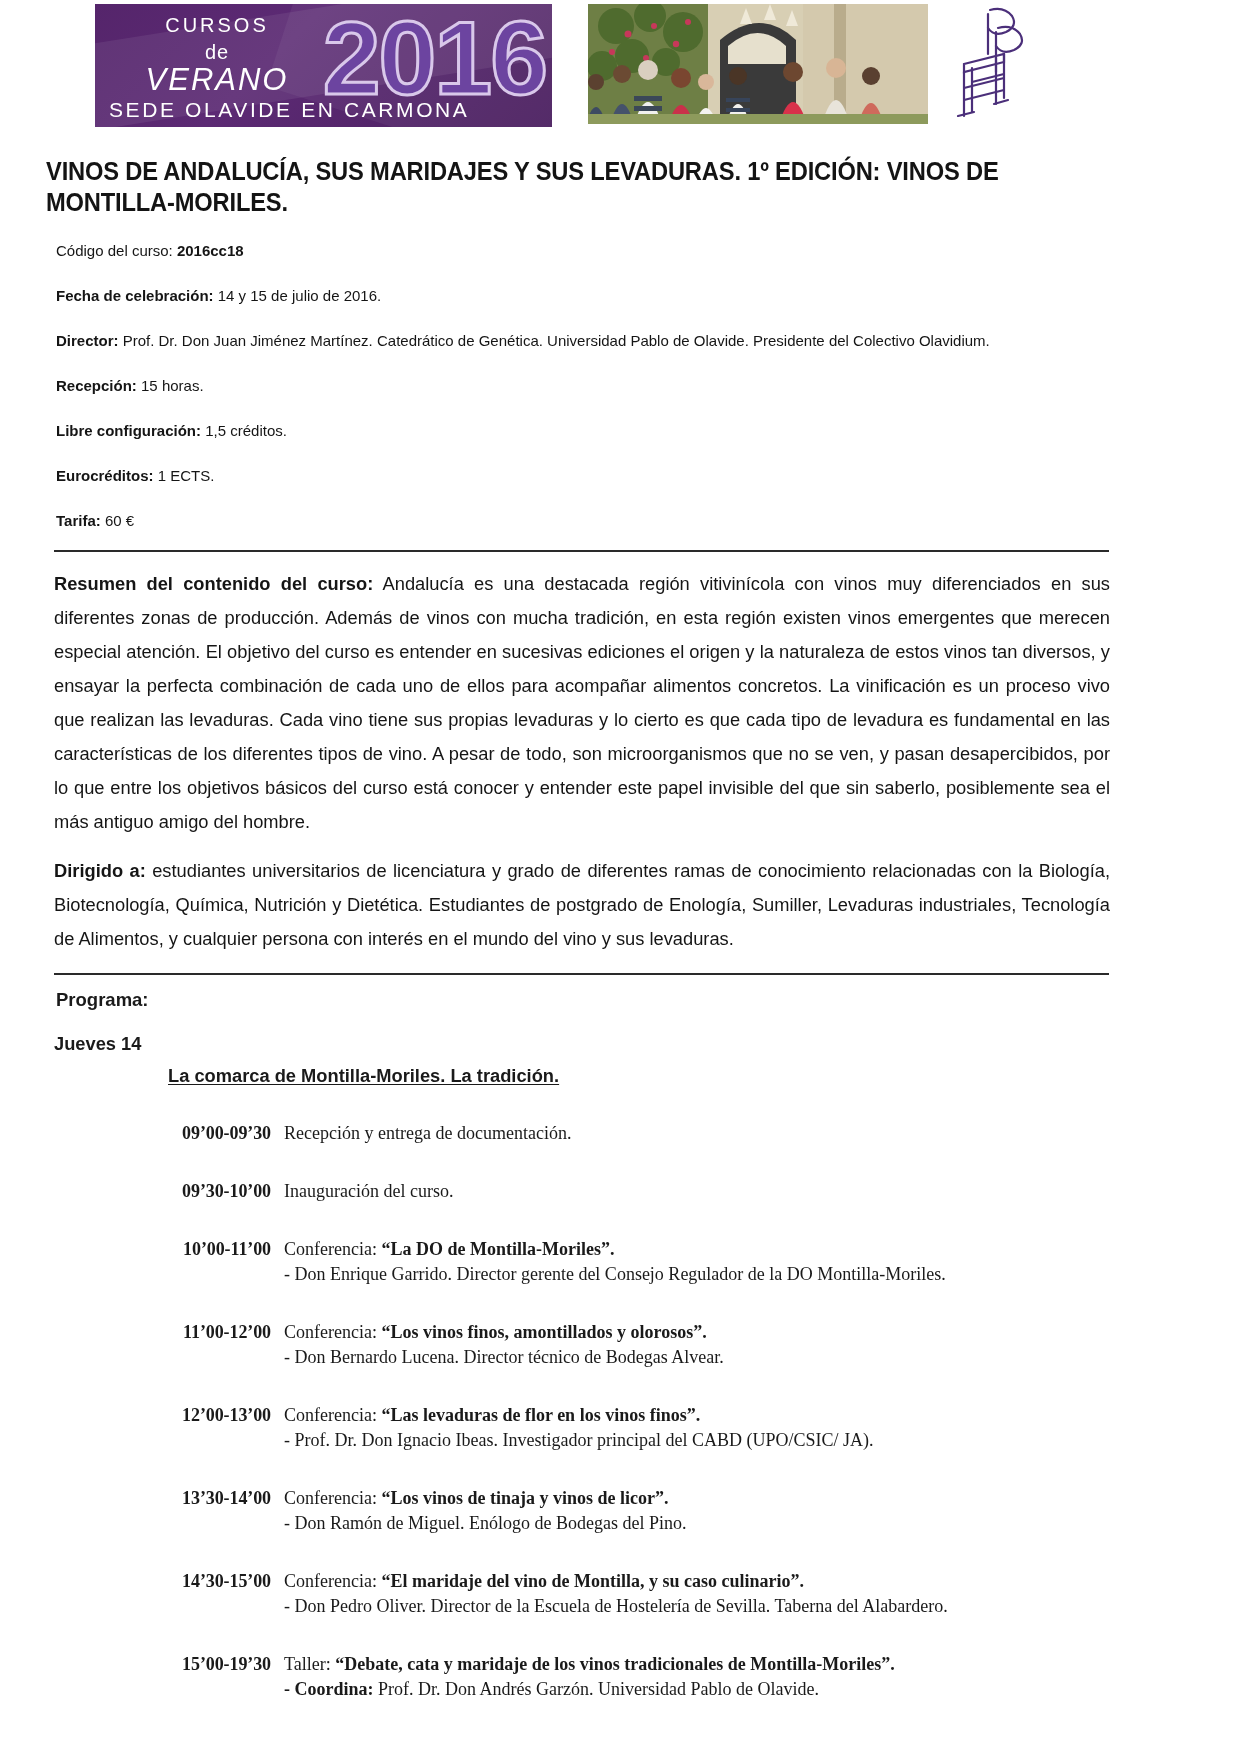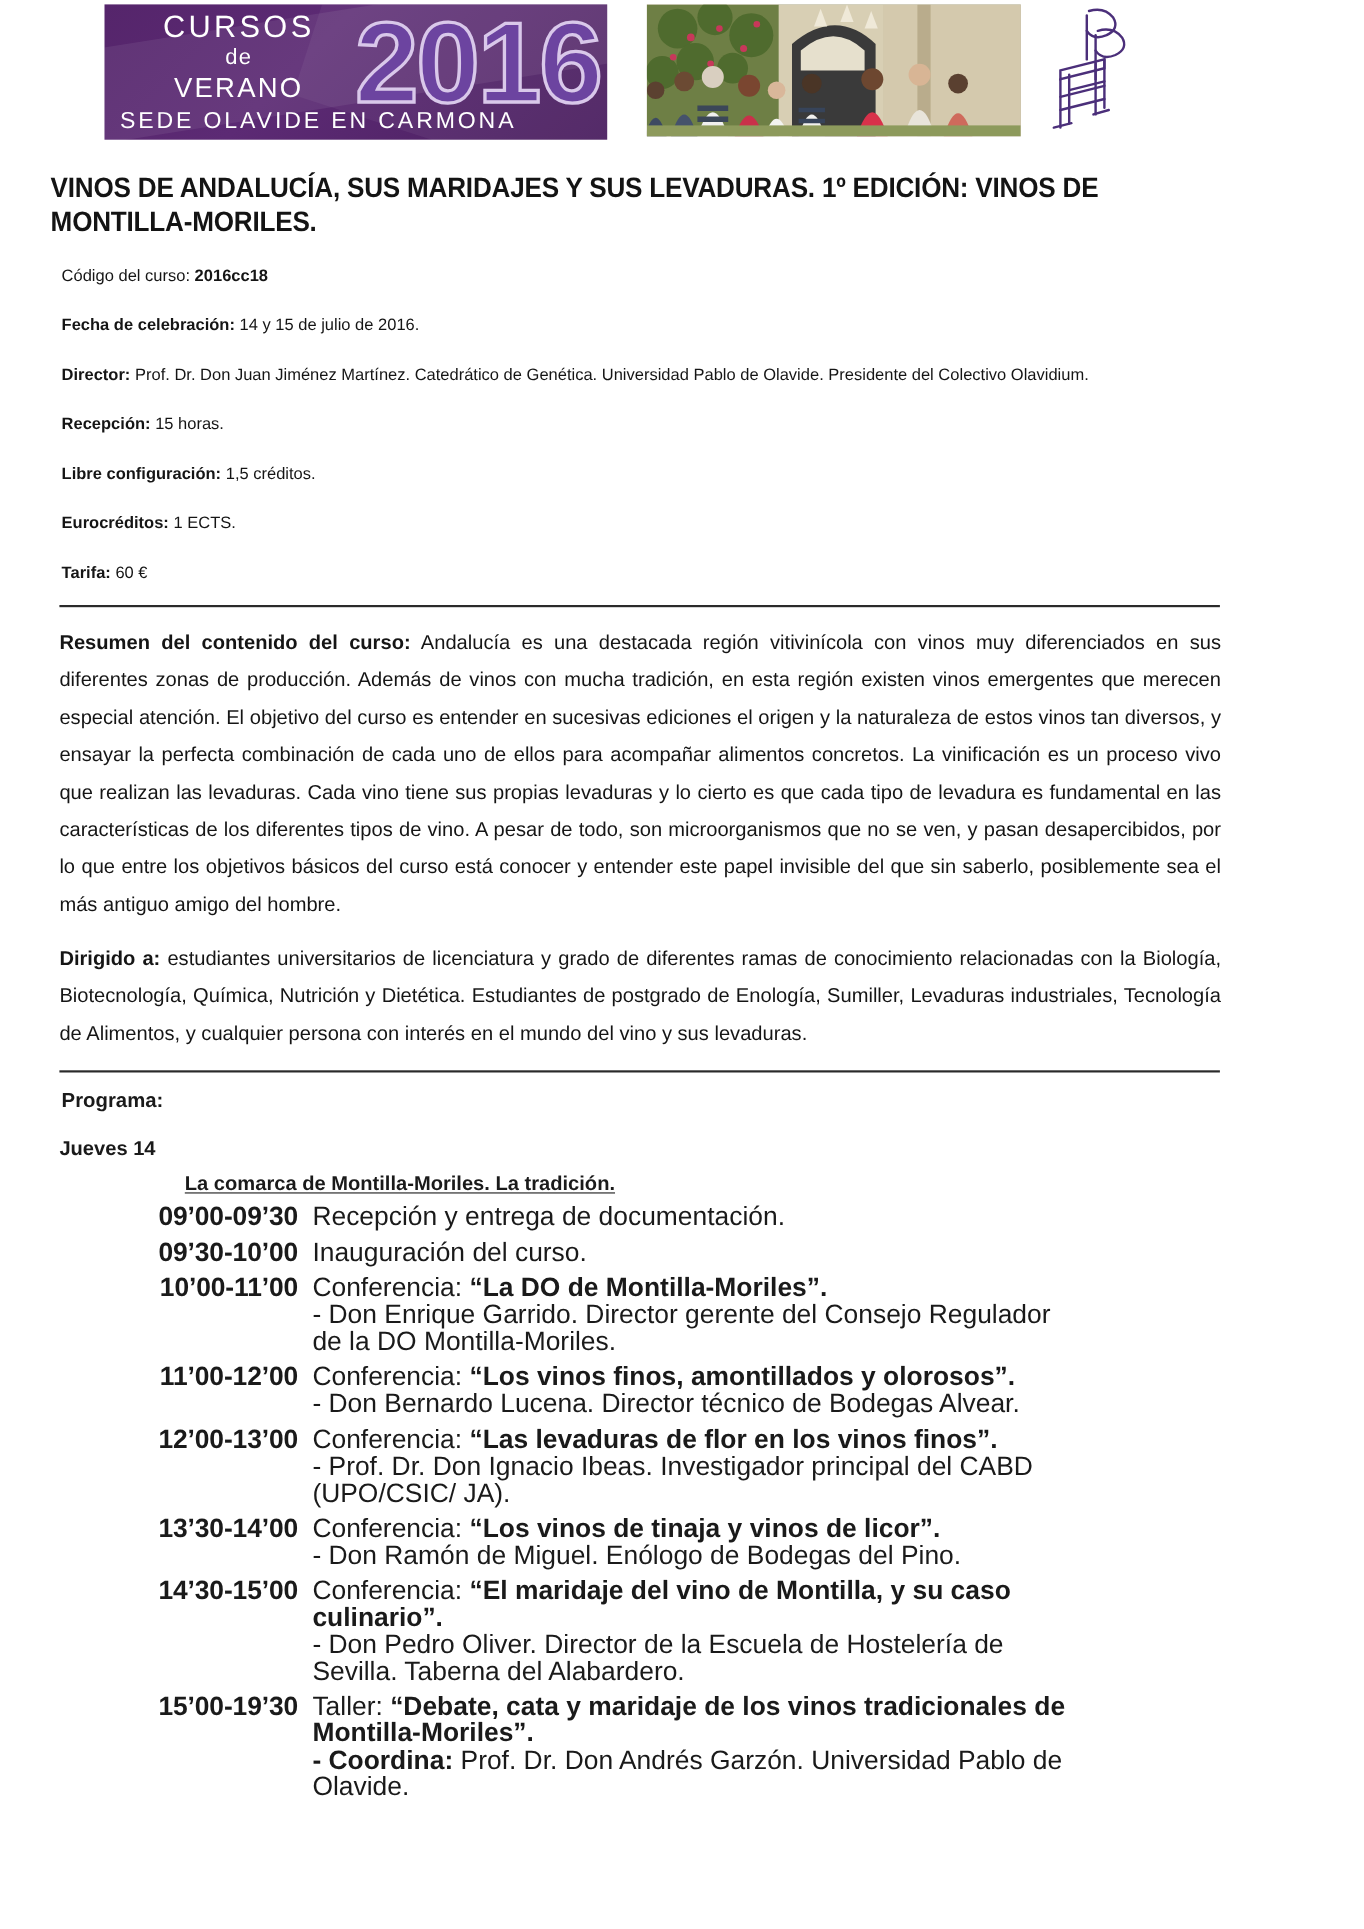--- a/index.html
+++ b/index.html
@@ -63,36 +63,37 @@
     left: 22px;
     top: 6px;
     z-index: 3;
     color: #ffffff;
     font-family: "Liberation Sans", sans-serif;
     letter-spacing: 2.5px;
     text-align: center;
     width: 200px;
   }
   .brand-cursos {
-    font-size: 28px;
+    font-size: 20px;
     font-weight: 300;
     line-height: 30px;
     letter-spacing: 3px;
   }
   .brand-de {
     font-size: 20px;
     font-weight: 300;
     line-height: 24px;
     letter-spacing: 1px;
   }
   .brand-verano {
-    font-size: 25px;
+    font-size: 31px;
     font-weight: 300;
     line-height: 32px;
     letter-spacing: 2px;
+    font-style: italic;
   }
   .brand-sede {
     position: absolute;
     left: 14px;
     bottom: 5px;
     z-index: 3;
     color: #ffffff;
     font-size: 21px;
     font-weight: 300;
     letter-spacing: 2.6px;
@@ -195,23 +196,24 @@
   }
   .day-topic {
     font-weight: bold;
     text-decoration: underline;
     text-underline-offset: 2px;
     margin-top: 32px;
   }
 
   .slot {
     display: flex;
-    margin-top: 8px;
-    font-size: 24px;
+    margin-top: 34px;
+    font-size: 18px;
     line-height: 24px;
+    font-family: Liberation Serif, serif;
   }
   .slot-time {
     width: 238px;
     min-width: 238px;
     text-align: right;
     font-weight: bold;
     padding-right: 13px;
     box-sizing: border-box;
     letter-spacing: -0.1px;
   }

